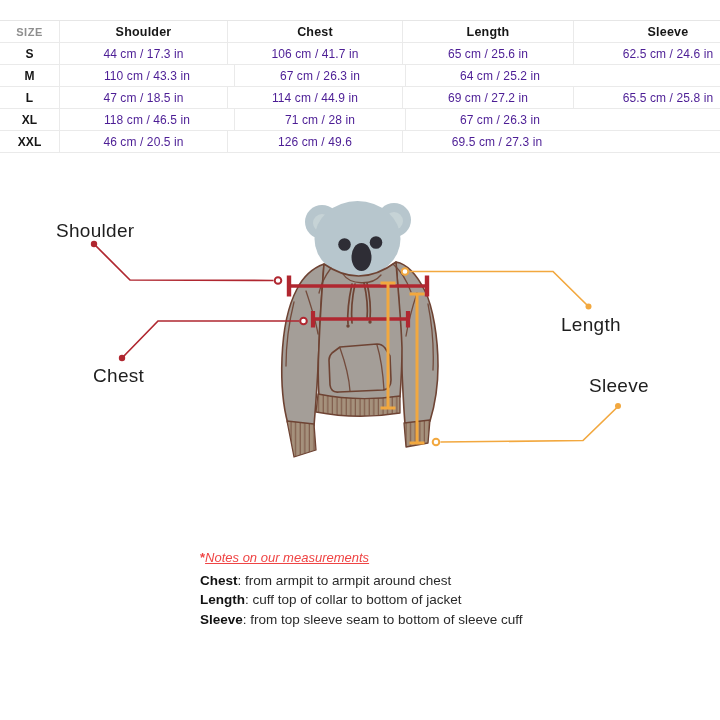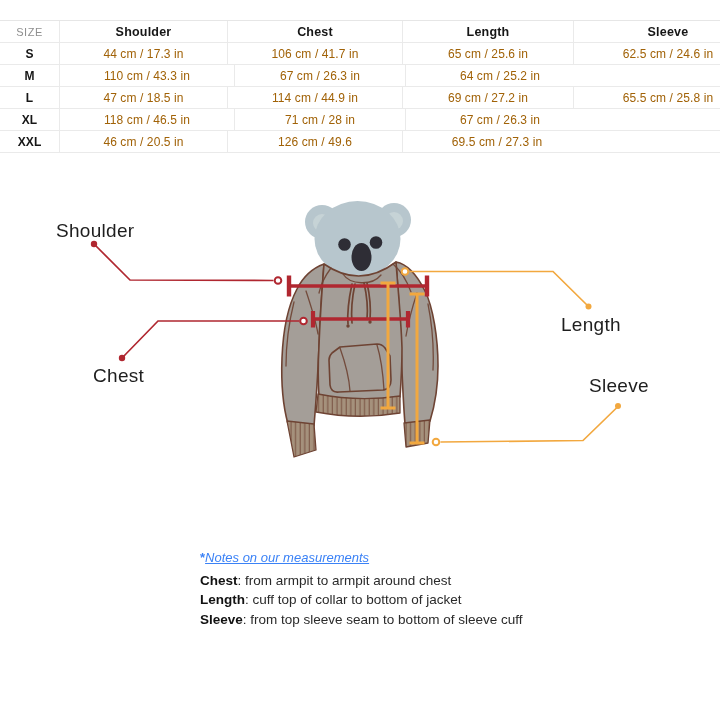--- a/index.html
+++ b/index.html
@@ -27,45 +27,45 @@
     border-top:1px solid #e6e6e6;
   }
   .size-table-inner{ width:762px; }
   .t-row{
     display:flex; height:22px;
     border-bottom:1px solid #eaeaea;
   }
   .t-cell{
     display:flex; align-items:center; justify-content:center;
     height:100%;
-    font-size:12px; color:#a16207; letter-spacing:.1px;
+    font-size:12px; color:#4c1d95; letter-spacing:.1px;
     white-space:nowrap;
   }
   .c0{width:59px;} .c1{width:168px;} .c2{width:175px;} .c3{width:171px;} .c4{width:189px;}
   .c1,.c2,.c3,.c4{border-left:1px solid #eaeaea;}
   .hdr{font-weight:700;color:#161616;font-size:12.5px;letter-spacing:.2px;}
-  .size-hdr{color:#8f8f8f;font-size:11px;letter-spacing:.5px;font-weight:400;}
+  .size-hdr{color:#8f8f8f;font-size:11px;letter-spacing:.5px;font-weight:700;}
   .size-cell{font-weight:700;color:#161616;font-size:12px;}
   
   .diagram-svg{position:absolute;left:0;top:0;width:720px;height:720px;}
   .dlabel{
     position:absolute; font-size:19px; color:#1e1e1e;
     font-weight:500; letter-spacing:.3px; line-height:1;
     white-space:nowrap;
   }
   #lbl-shoulder{left:56px;top:221px;}
   #lbl-chest{left:93px;top:366px;}
   #lbl-length{left:561px;top:315px;}
   #lbl-sleeve{left:589px;top:376px;}
   
   .notes{
     position:absolute; left:200px; top:549px;
     color:#2a2a2a; font-size:13.5px;
   }
-  .notes-title{font-size:13px;margin-bottom:4px;line-height:18px;color:#3b82f6;}
+  .notes-title{font-size:13px;margin-bottom:4px;line-height:18px;color:#ef4444;}
   .ast{font-weight:700;font-style:normal;}
   .title-text{font-style:italic;text-decoration:underline;}
   .note-line{line-height:19.3px;}
   .note-line b{color:#121212;font-weight:700;}
 </style>
 </head>
 <body>
 
 <div class="size-table">
   <div class="size-table-inner">

